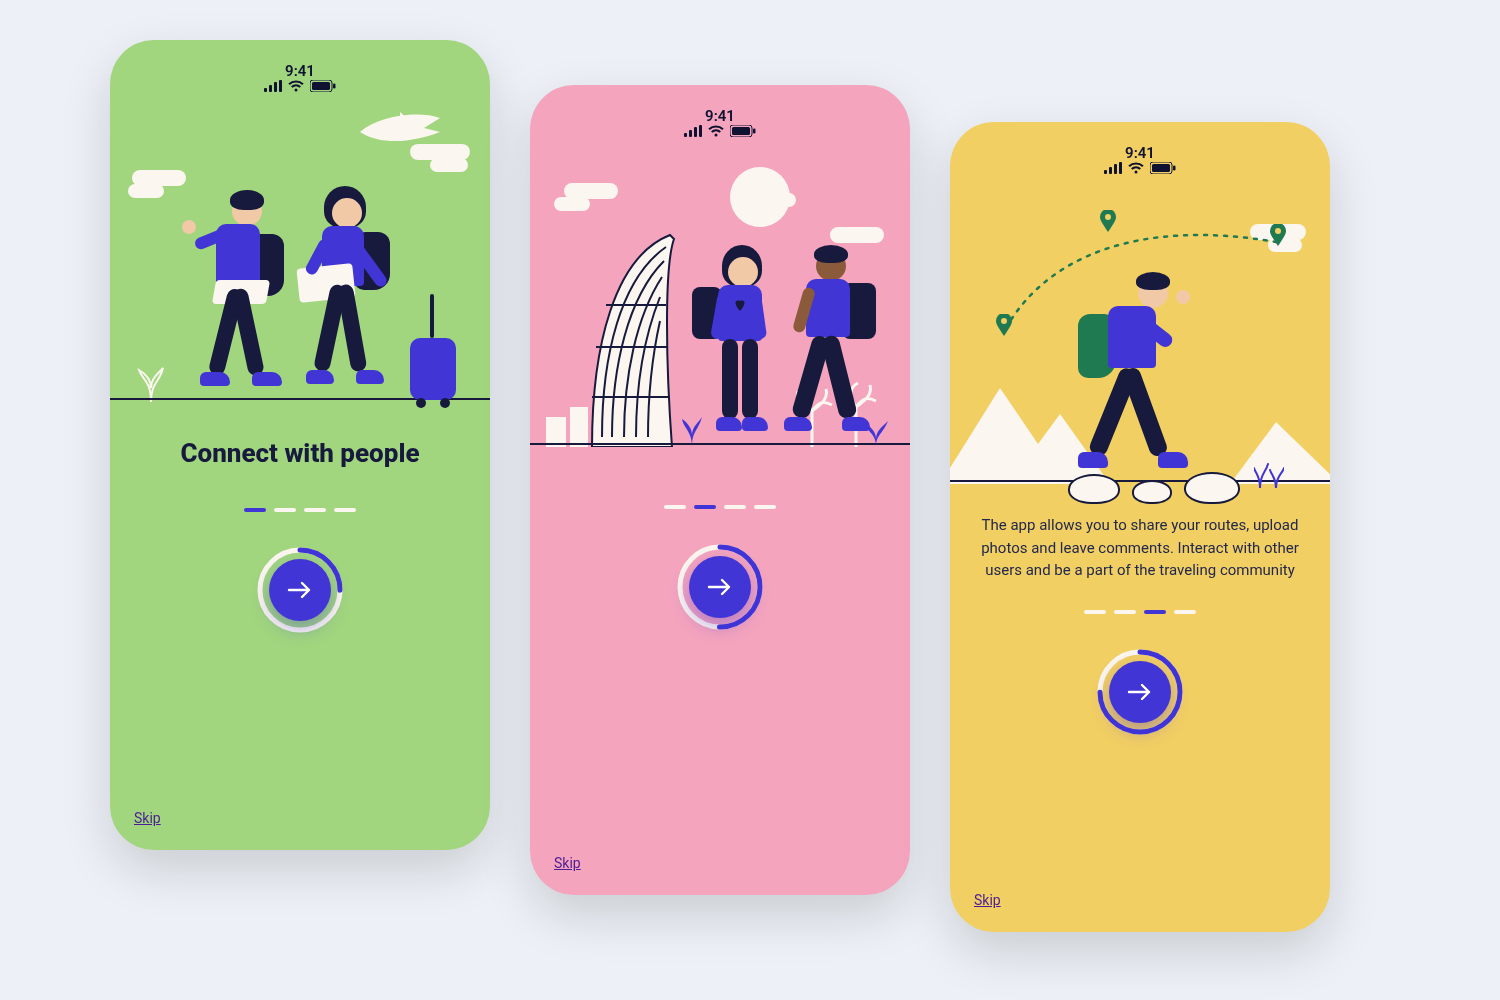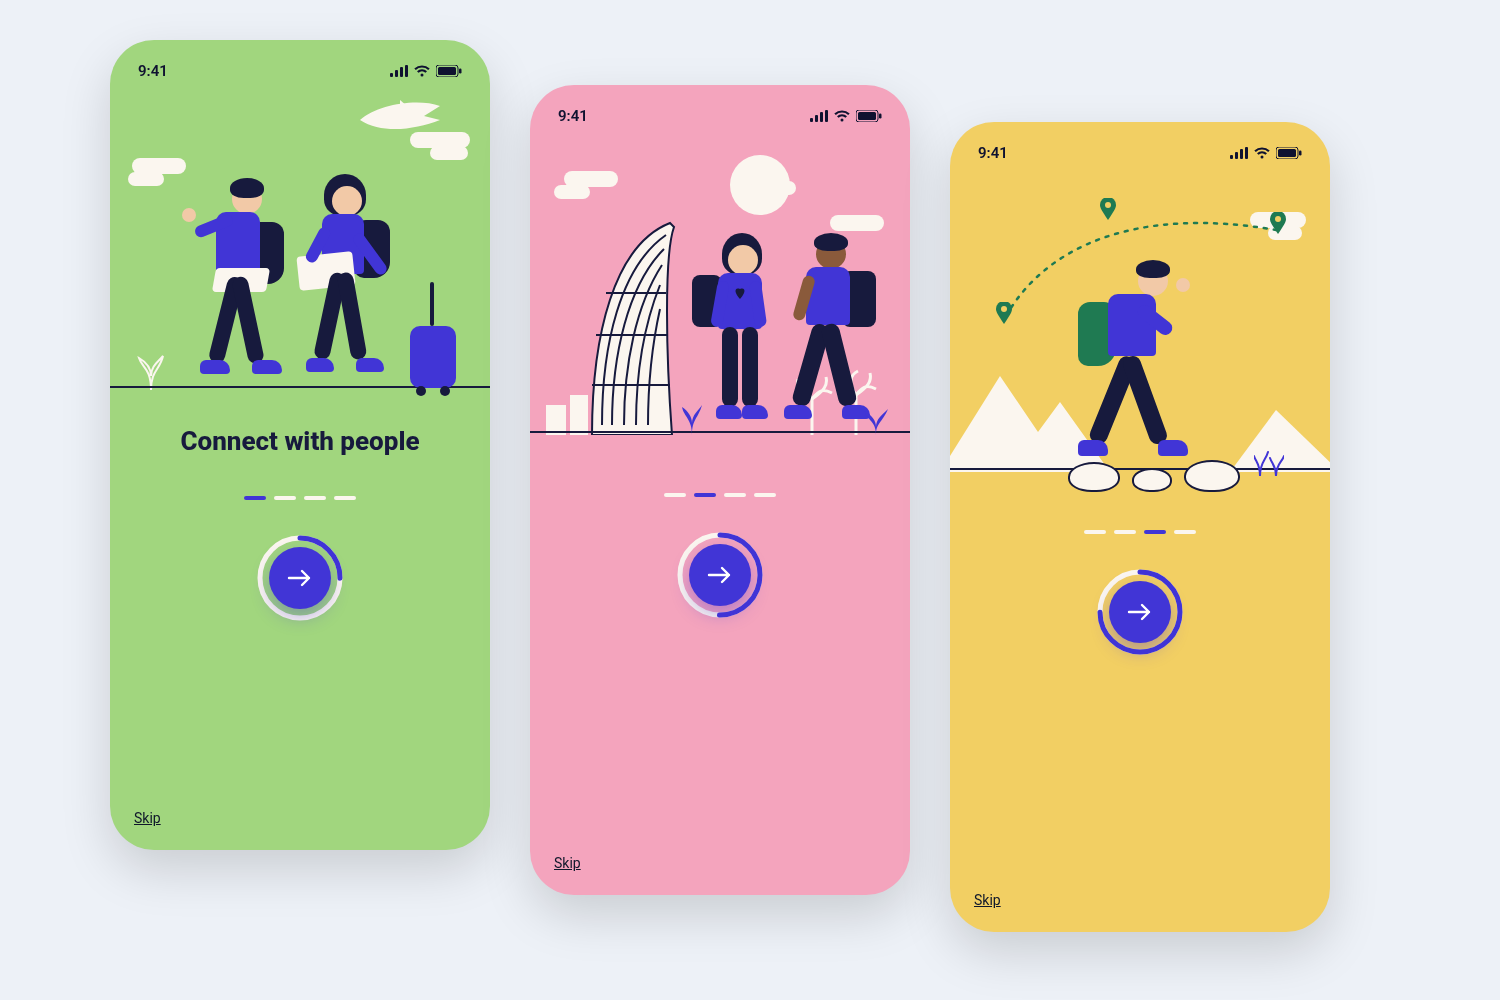--- a/index.html
+++ b/index.html
@@ -26,20 +26,21 @@
   .phone-3 { left: 950px; top: 122px; background: #f2cf63; }
 
   .status-bar {
     display: flex;
     justify-content: space-between;
     align-items: center;
     font-size: 15px;
     font-weight: 600;
     color: #0f1230;
     padding: 4px 6px 0 6px;
+    flex-direction: column;
   }
   .status-icons { display: flex; align-items: center; gap: 6px; }
 
   .illustration {
     flex: 0 0 auto;
     height: 340px;
     position: relative;
     margin: 0 -22px;
     overflow: hidden;
   }
@@ -84,21 +85,21 @@
     background: #4135d6;
     display: flex; align-items: center; justify-content: center;
     box-shadow: 0 8px 18px rgba(65,53,214,0.35);
     cursor: pointer;
   }
 
   .skip {
     position: absolute;
     left: 24px; bottom: 24px;
     font-size: 14px;
-    color: #0f172a;
+    color: #4c1d95;
     text-decoration: underline;
     cursor: pointer;
   }
 
   
   .cloud {
     position: absolute; background: #fbf6ef; border-radius: 40px;
   }
   .ground-line {
     position: absolute; bottom: 32px; left: 0; right: 0; height: 2px; background: #171a3d;
@@ -414,20 +415,21 @@
       <div class="arm" style="left:68px; top:58px; width:14px; height:40px; transform:rotate(-52deg); background:#4135d6;"></div>
       <div style="position:absolute; left:96px; top:36px; width:14px; height:14px; background:#f2c9a7; border-radius:50%;"></div>
       <div class="leg" style="left:24px; top:112px; width:18px; height:92px; transform:rotate(22deg);"></div>
       <div class="leg" style="left:56px; top:112px; width:18px; height:92px; transform:rotate(-20deg);"></div>
       <div class="shoe" style="left:-2px; top:198px; width:30px; height:16px;"></div>
       <div class="shoe" style="left:78px; top:198px; width:30px; height:16px;"></div>
     </div>
   </div>
 
   <div class="content">
+    <p class="body-text">The app allows you to share your routes, upload photos and leave comments. Interact with other users and be a part of the traveling community</p>
     <div class="pager">
       <span></span>
       <span></span>
       <span class="active"></span>
       <span></span>
     </div>
     <div class="next-wrap">
       <svg class="next-ring" viewBox="0 0 92 92">
         <circle cx="46" cy="46" r="40" fill="none" stroke="#fbf6ef" stroke-width="5"></circle>
         <circle cx="46" cy="46" r="40" fill="none" stroke="#4135d6" stroke-width="5" stroke-dasharray="188 63" stroke-linecap="round" transform="rotate(-90 46 46)"></circle>

